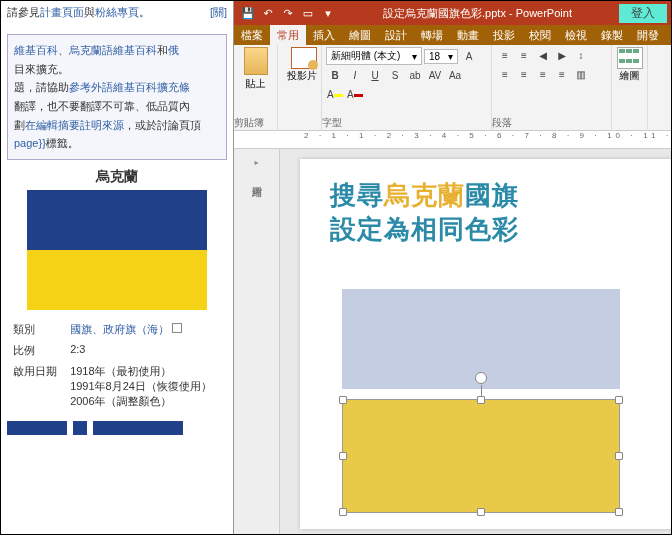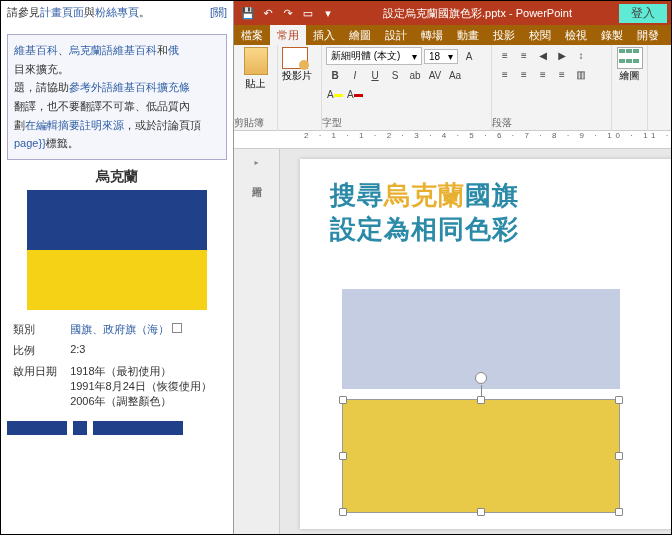--- a/index.html
+++ b/index.html
@@ -25,21 +25,21 @@
 .titlebar .fname{flex:1;text-align:center;white-space:nowrap;overflow:hidden}
 .titlebar .login{background:#5eead4;color:#444;padding:1px 12px;font-size:12px}
 .ribtabs{height:20px;background:#a16207;display:flex;font-size:11px;color:#fff}
 .ribtabs div{padding:3px 7px;white-space:nowrap}
 .ribtabs .active{background:#f3f3f3;color:#b63b1e}
 .ribbon{height:86px;background:#f3f3f3;border-bottom:1px solid #ccc;display:flex;font-size:10px;position:relative}
 .grp{border-right:1px solid #ddd;height:86px;padding:2px 4px;position:relative}
 .grp .lbl{position:absolute;bottom:1px;left:0;right:0;text-align:left;font-size:10px;color:#666}
 .paste{width:44px;display:flex;flex-direction:column;align-items:center;padding-top:2px}
 .paste .icn{width:24px;height:28px;background:linear-gradient(#f9d88a,#e8b55a);border:1px solid #c89642;margin-bottom:2px}
-.slidebtn{width:44px;display:flex;flex-direction:column;align-items:flex-start;padding-top:2px}
+.slidebtn{width:44px;display:flex;flex-direction:column;align-items:flex-end;padding-top:2px}
 .slidebtn .icn{width:26px;height:22px;background:#fff;border:1px solid #c06028;position:relative}
 .slidebtn .icn:after{content:"";position:absolute;right:-2px;bottom:-2px;width:10px;height:10px;background:#e8b55a;border-radius:50%}
 .fontgrp{width:170px}
 .fontrow{display:flex;gap:2px;margin-bottom:2px;align-items:center}
 .fontrow .dd{border:1px solid #bbb;background:#fff;padding:1px 4px;font-size:10px;display:flex;align-items:center}
 .fontrow .btn,.pararow .btn{width:18px;height:17px;border:1px solid transparent;display:flex;align-items:center;justify-content:center;font-size:10px;color:#444}
 .pararow{display:flex;gap:1px;margin-bottom:2px}
 .paragrp{width:120px}
 .drawgrp{width:36px;display:flex;flex-direction:column;align-items:center;padding-top:2px}
 .drawgrp .icn{width:26px;height:22px;display:flex;flex-wrap:wrap;gap:1px;padding:1px;border:1px solid #aaa;background:#fff}

